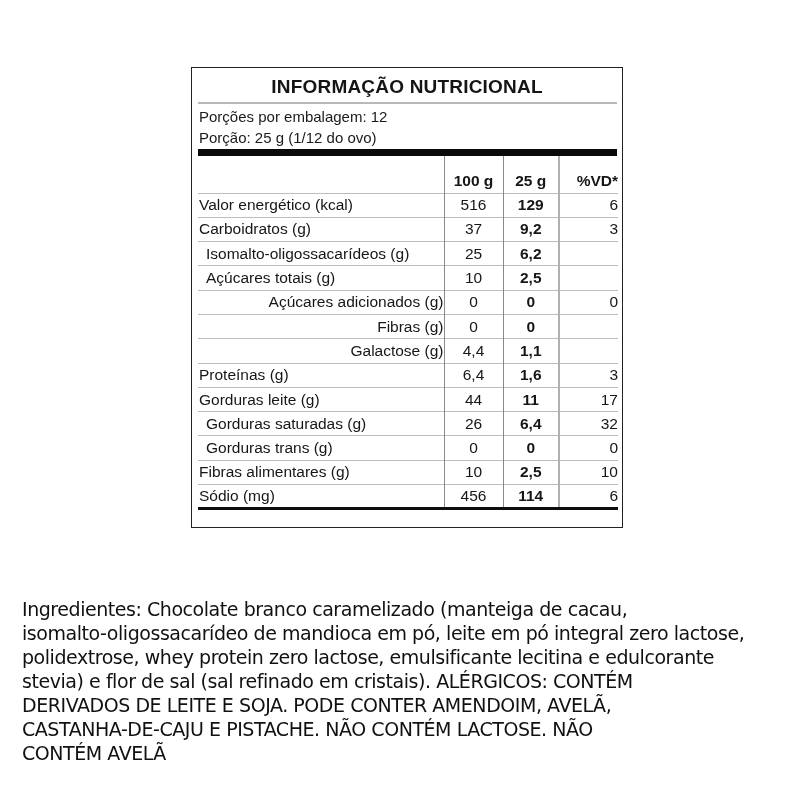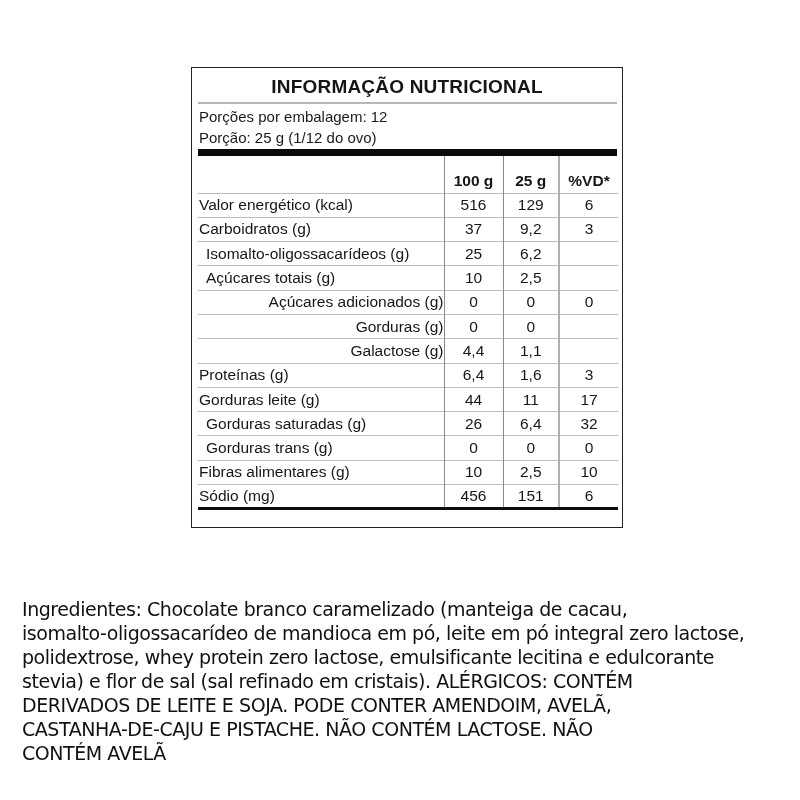--- a/index.html
+++ b/index.html
@@ -55,22 +55,22 @@
     padding: 0;
     vertical-align: middle;
     white-space: nowrap;
     color: #161616;
   }
   .nutri-table th { font-weight: bold; height: 37px; vertical-align: bottom; padding-bottom: 3px; font-size: 15.5px; }
   .nutri-table tr.data-row td { border-top: 1.5px solid #bdbdbd; }
   .nutri-table tr.last-row td { border-bottom: 3px solid #0d0d0d; }
   .c-label { width: 246px; text-align: left; padding-left: 1px !important; margin-top: 35px; }
   .c-100 { width: 59px; text-align: center; border-left: 1.5px solid #8a8a8a; }
-  .c-25 { width: 56px; text-align: center; border-left: 1.5px solid #8a8a8a; }
-  .c-vd { width: 59px; text-align: center; border-left: 2px solid #b0b0b0; }
+  .c-25 { width: 56px; text-align: center; border-left: 1.5px solid #8a8a8a; font-weight: bold; }
+  .c-vd { width: 59px; text-align: right; border-left: 2px solid #b0b0b0; }
   .indent-1 { padding-left: 8px !important; }
   .indent-2 { padding-left: 15px !important; text-align: right; }
 
   .footnote {
     position: absolute;
     left: 7px; top: 437px;
     font-size: 11px;
     color: #222;
   }
 
@@ -130,21 +130,21 @@
           <td class="c-25">2,5</td>
           <td class="c-vd"></td>
         </tr>
         <tr class="data-row">
           <td class="c-label indent-2">Açúcares adicionados (g)</td>
           <td class="c-100">0</td>
           <td class="c-25">0</td>
           <td class="c-vd">0</td>
         </tr>
         <tr class="data-row">
-          <td class="c-label indent-2">Gorduras (g)</td>
+          <td class="c-label indent-2">Fibras (g)</td>
           <td class="c-100">0</td>
           <td class="c-25">0</td>
           <td class="c-vd"></td>
         </tr>
         <tr class="data-row">
           <td class="c-label indent-2">Galactose (g)</td>
           <td class="c-100">4,4</td>
           <td class="c-25">1,1</td>
           <td class="c-vd"></td>
         </tr>
@@ -174,21 +174,21 @@
         </tr>
         <tr class="data-row">
           <td class="c-label">Fibras alimentares (g)</td>
           <td class="c-100">10</td>
           <td class="c-25">2,5</td>
           <td class="c-vd">10</td>
         </tr>
         <tr class="data-row last-row">
           <td class="c-label">Sódio (mg)</td>
           <td class="c-100">456</td>
-          <td class="c-25">151</td>
+          <td class="c-25">114</td>
           <td class="c-vd">6</td>
         </tr>
       </tbody>
   </table>
 
 </div>
 
 <div class="ingredients">
   <span>Ingredientes: Chocolate branco caramelizado (manteiga de cacau,</span>
   <span>isomalto-oligossacarídeo de mandioca em pó, leite em pó integral zero lactose,</span>

